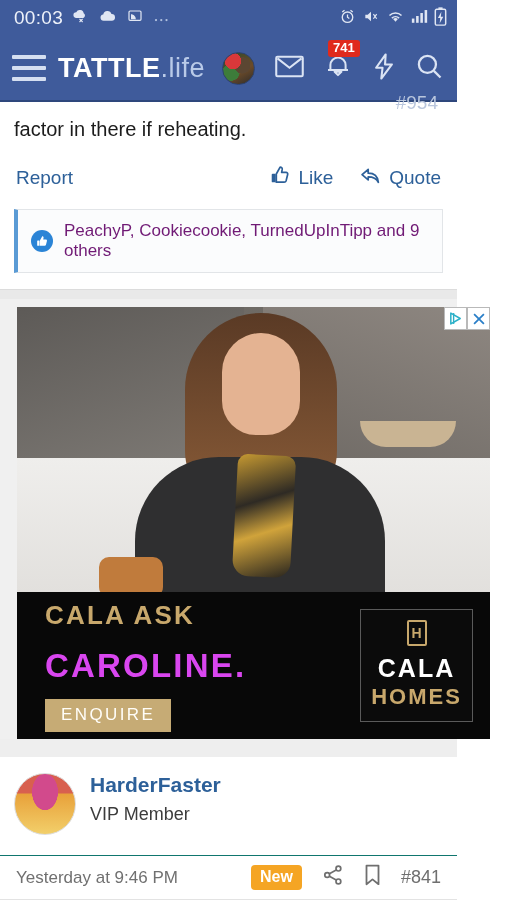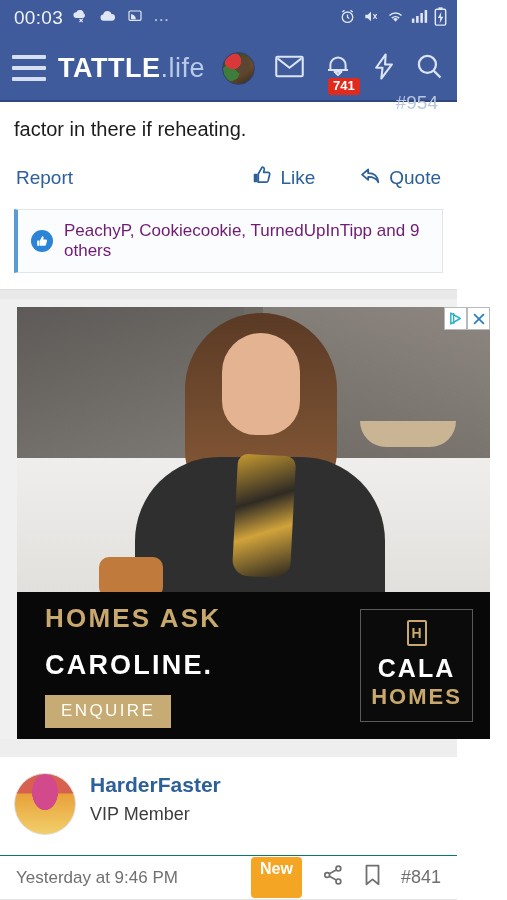--- a/index.html
+++ b/index.html
@@ -41,31 +41,31 @@
       radial-gradient(circle at 32% 26%, #d9383a 0 26%, transparent 27%),
       radial-gradient(circle at 62% 40%, #5b4632 0 30%, transparent 31%),
       radial-gradient(circle at 26% 62%, #3d7c3a 0 28%, transparent 29%),
       linear-gradient(150deg,#2d4a2a,#6b4a28 60%,#2b2b2b);
     border:1px solid #2c4270; flex:0 0 auto;
   }
   .alerts-wrap { position:relative; }
   .badge {
     position:absolute; top:-15px; left:4px;
     background:#e02a1c; color:#fff; font-size:13px; font-weight:bold;
-    padding:1px 5px 2px; border-radius:3px; line-height:1.15; min-width:30px; text-align:left;margin-top:38px;
+    padding:1px 5px 2px; border-radius:3px; line-height:1.15; min-width:30px; text-align:left;
   }
 
   
   .post-top { background:#fff; padding: 14px 14px 0; position:relative; }
   .cut-num { position:absolute; right:19px; top:-10px; color:#b9c6dd; font-size:19px; }
   .post-text { font-size:20px; color:#1c1c1c; line-height:1.35; }
 
   .actions { display:flex; align-items:center; padding: 22px 16px 14px; font-size:19px; }
   .act { color:#2d6099; display:flex; align-items:center; gap:7px; cursor:pointer; }
-  .act-right { margin-left:auto; display:flex; align-items:center; gap:44px; }
+  .act-right { margin-left:auto; display:flex; align-items:center; gap:26px; }
 
   
   .likes-wrap { padding: 4px 14px 16px; }
   .likes {
     display:flex; align-items:center; gap:11px;
     border:1px solid #e2e5e8; border-left:4px solid #5a9bd5;
     background:#fbfcfd; padding:11px 13px; font-size:17px; color:#701a75;
   }
   .thumb-circle {
     width:22px; height:22px; border-radius:50%; background:#2b84d6;
@@ -105,21 +105,21 @@
 
   .ad-badges { position:absolute; top:0; right:0; display:flex; }
   .ad-badge {
     width:23px; height:23px; background:#fff; border:1px solid #b9b9b9;
     display:flex; align-items:center; justify-content:center;
   }
 
   .ad-dark { background:#080808; height:147px; position:relative; display:flex; align-items:center; }
   .ad-copy { padding-left:28px; }
   .ad-l1 { color:#c8a86c; font-size:26px; letter-spacing:2.2px; font-weight:bold; }
-  .ad-l2 { color:#ffffff; font-size:27px; letter-spacing:2.2px; font-weight:bold; margin-top:16px; }
+  .ad-l2 { color:#d946ef; font-size:33px; letter-spacing:2.2px; font-weight:bold; margin-top:16px; }
   .ad-cta {
     margin-top:14px; display:inline-block; background:#c6ab75; color:#fffdf8;
     font-size:17px; letter-spacing:2.4px; padding:6px 16px 7px;
   }
   .ad-logo {
     position:absolute; right:17px; top:17px; width:113px; height:113px;
     background:#0b0b0b; border:1px solid #5a5a5a;
     display:flex; flex-direction:column; align-items:center; justify-content:center; gap:2px;
   }
   .logo-mark {
@@ -142,21 +142,21 @@
     border:1px solid #ddd;
   }
   .uname { color:#2d6099; font-size:21px; font-weight:bold; line-height:1.15; }
   .utitle { color:#3c3c3c; font-size:18px; margin-top:7px; }
 
   .meta {
     margin-top:20px; border-top:1px solid #0f766e;
     height:44px; display:flex; align-items:center; padding:0 16px; font-size:17px; color:#707070;
   }
   .meta-right { margin-left:auto; display:flex; align-items:center; gap:20px; }
-  .newbadge { background:#f5a524; color:#fff; font-size:16px; font-weight:bold; padding:3px 9px 20px; border-radius:4px; }
+  .newbadge { background:#f5a524; color:#fff; font-size:16px; font-weight:bold; padding:3px 9px 4px; border-radius:4px; }
   .postnum { color:#6f6f6f; font-size:18px; }
   .bottom-rule { height:3px; background:#e3e3e3; }
 </style>
 </head>
 <body>
 
 <div class="screen">
 
   <div class="statusbar">
     <div class="sb-left">
@@ -327,21 +327,21 @@
           </span>
           <span class="ad-badge">
             <svg width="14" height="14" viewBox="0 0 16 16">
                 <path d="M2.4 2.4l11.2 11.2M13.6 2.4L2.4 13.6" stroke="#2a7fc8" stroke-width="2"></path>
               </svg>
           </span>
         </div>
       </div>
       <div class="ad-dark">
         <div class="ad-copy">
-          <div class="ad-l1">HOMES ASK</div>
+          <div class="ad-l1">CALA ASK</div>
           <div class="ad-l2">CAROLINE.</div>
           <div class="ad-cta">ENQUIRE</div>
         </div>
         <div class="ad-logo">
           <div class="logo-mark">H</div>
           <div class="logo-cala">CALA</div>
           <div class="logo-homes">HOMES</div>
         </div>
       </div>
     </div>

